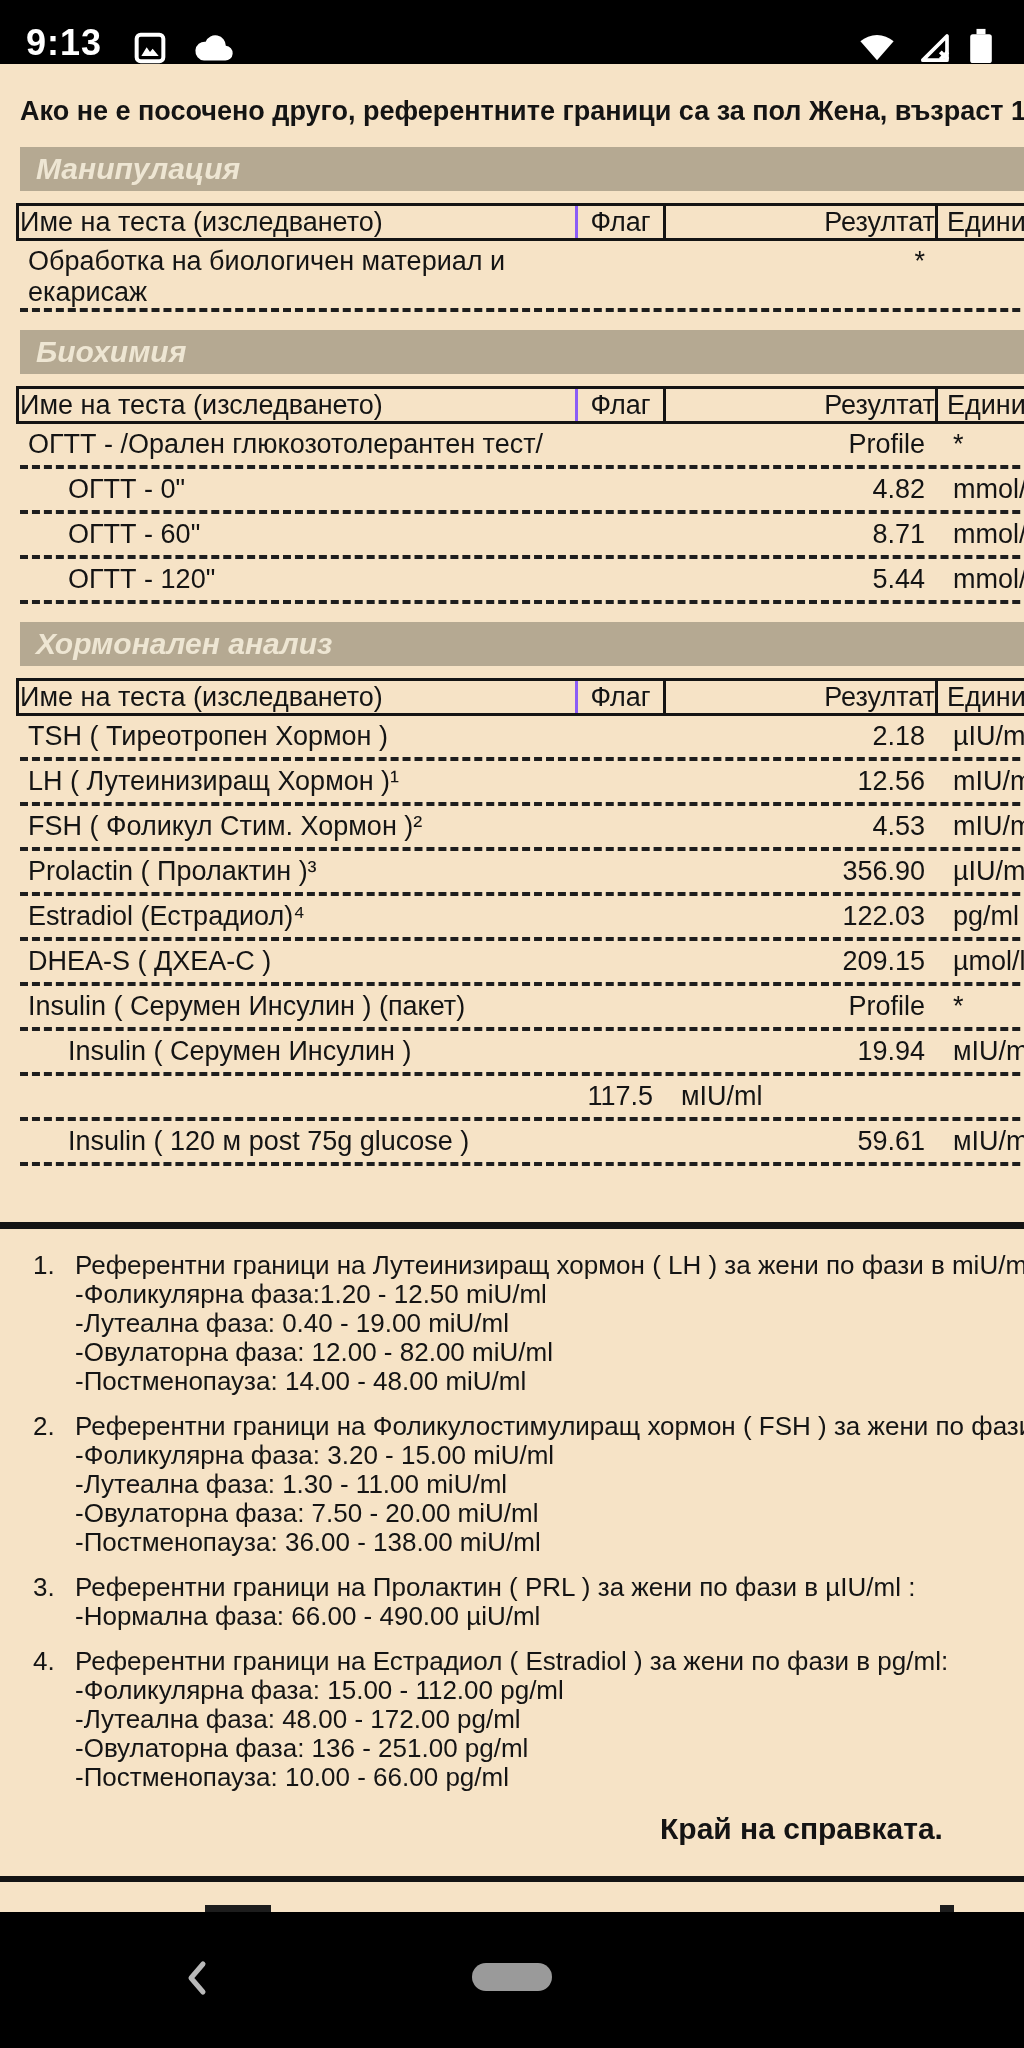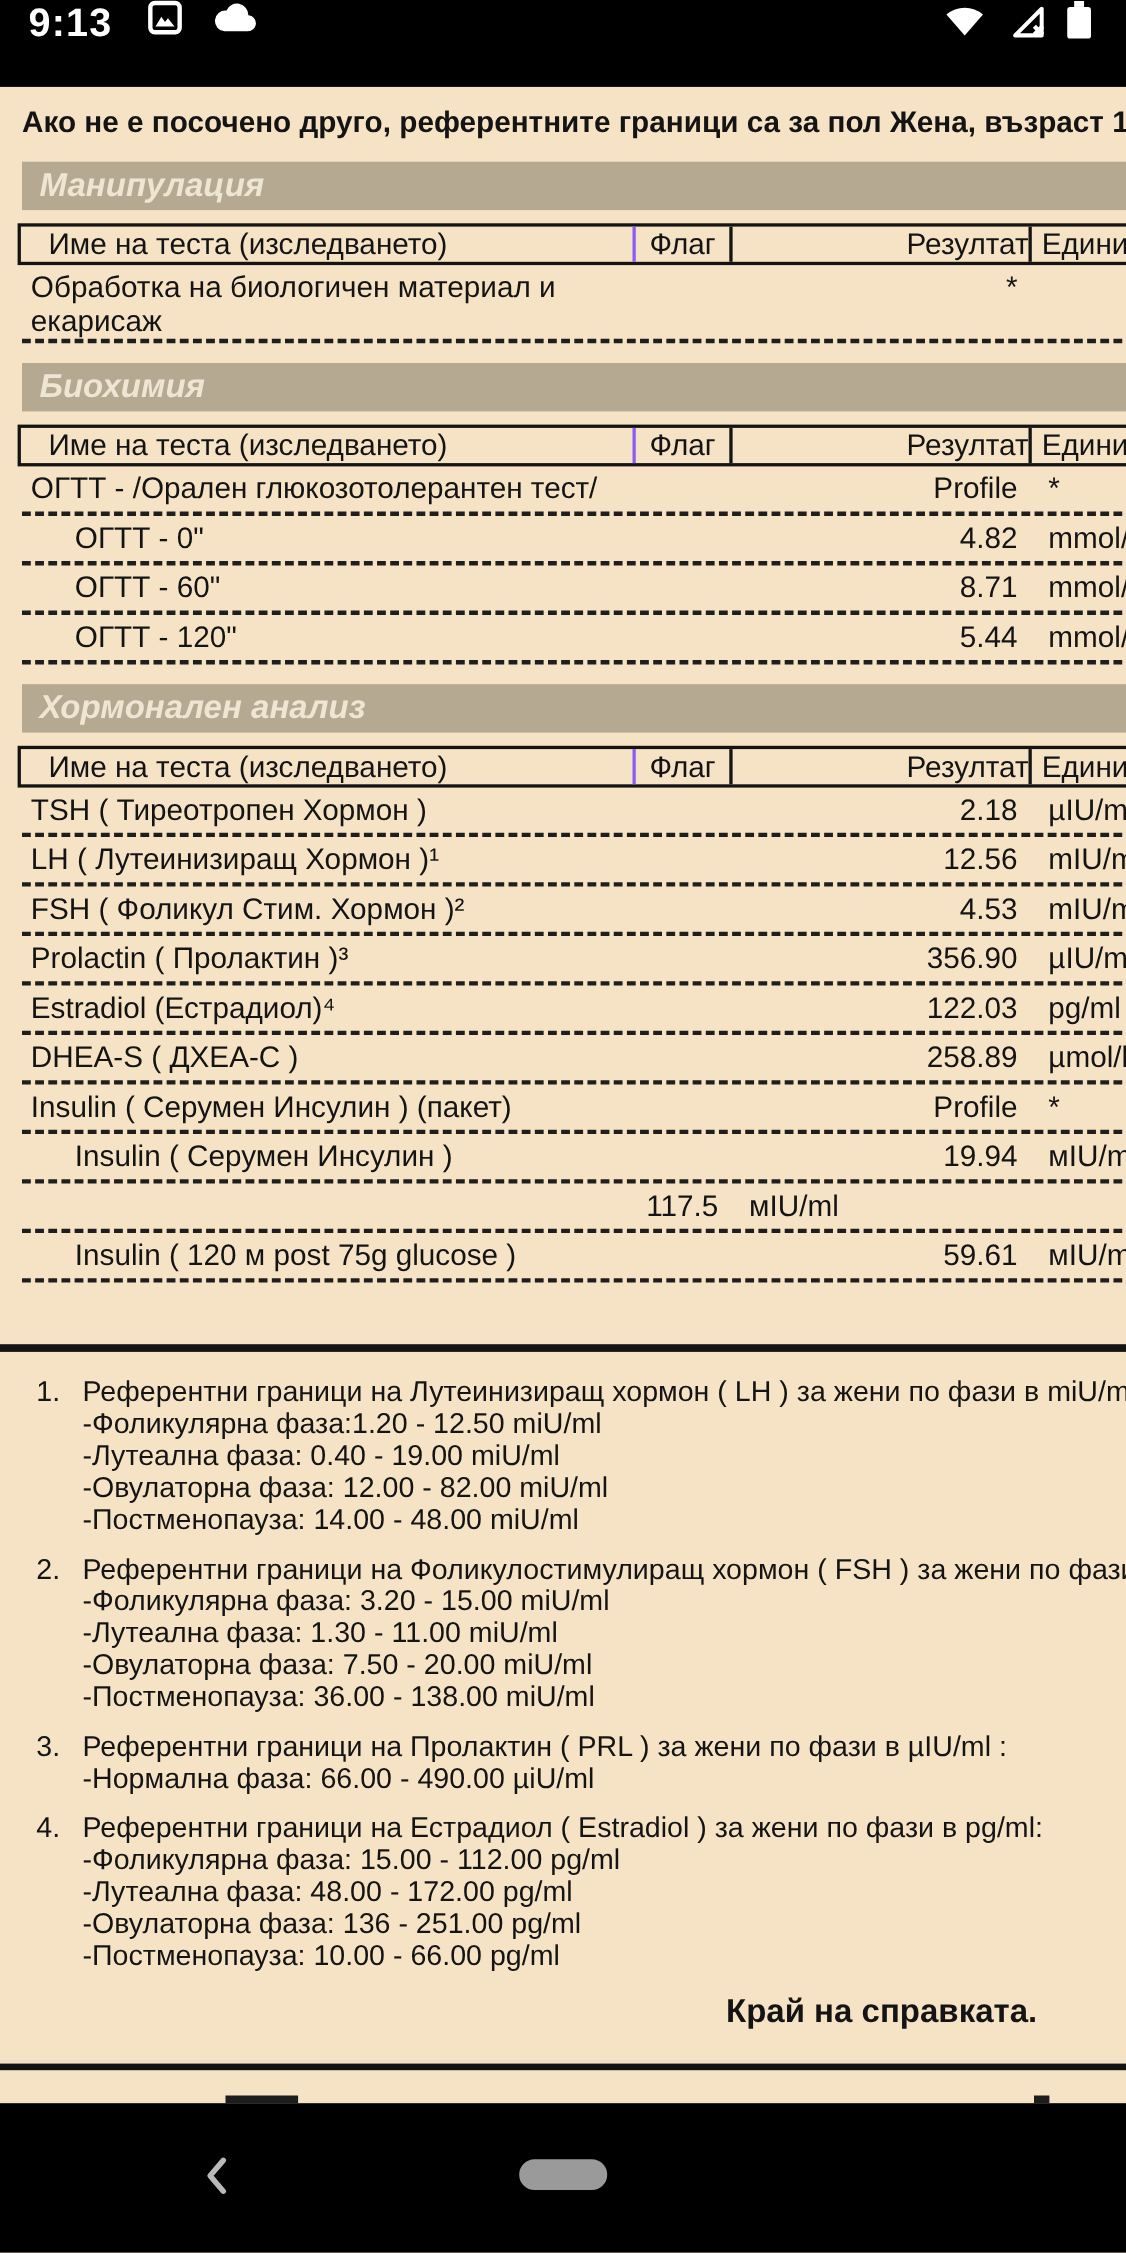--- a/index.html
+++ b/index.html
@@ -3,22 +3,22 @@
 <meta charset="utf-8">
 <style>
   html,body { margin:0; padding:0; background:#333; }
   .screen {
     position:relative; width:1024px; height:2048px; overflow:hidden;
     background:#f6e3c6; font-family:"Liberation Sans","DejaVu Sans",sans-serif;
     color:#141414;
   }
   
   .statusbar {
-    position:absolute; top:0; left:0; width:100%; height:79px; background:#000;
-    display:flex; align-items:flex-start;
+    position:absolute; top:0; left:0; width:100%; height:64px; background:#000;
+    display:flex; align-items:flex-end;
   }
   .sb-time { color:#fff; font-size:36px; font-weight:bold; margin-left:26px; letter-spacing:1px; }
   .sb-left-icons { display:flex; align-items:center; gap:26px; margin-left:32px; }
   .sb-right-icons { display:flex; align-items:center; gap:16px; margin-left:auto; margin-right:30px; }
   .sb-icon { display:block; }
   
   .doc { position:absolute; top:68px; left:0; width:1024px; height:1844px; overflow:hidden; }
   .header-note {
     margin:28px 0 0 20px; font-weight:bold; font-size:27px; white-space:nowrap;
   }
@@ -27,21 +27,21 @@
     color:#eee6d3; font-style:italic; font-weight:bold; font-size:30px;
     line-height:44px; padding-left:16px; box-sizing:border-box;
   }
   .band-gap1 { margin-top:20px; }
   .table-head {
     display:grid; grid-template-columns:556px 88px 272px 140px;
     margin:12px 0 0 16px; width:1080px; height:38px; box-sizing:border-box;
     border:3px solid #141414; font-size:27px; align-items:center;
   }
   .th-cell { height:100%; display:flex; align-items:center; box-sizing:border-box; white-space:nowrap; overflow:hidden; }
-  .th-name   { padding-left:25px; }
+  .th-name   { padding-left:1px; }
   .th-flag   { border-left:3px solid #8b5cf6; justify-content:center; }
   .th-result { border-left:3px solid #141414; justify-content:flex-end; padding-right:0; }
   .th-units  { border-left:3px solid #141414; padding-left:9px; overflow:visible; }
   .t-row {
     display:grid; grid-template-columns:555px 88px 272px 160px;
     margin-left:20px; width:1060px; box-sizing:border-box;
     border-bottom:4px dashed #1e1e1e; font-size:27px;
     min-height:45px; padding-top:5px; align-items:start;
   }
   .t-row .cell-name   { padding-left:8px; line-height:31px; }
@@ -184,21 +184,21 @@
         </div>
         <div class="t-row">
           <div class="cell-name">Estradiol  (Естрадиол)⁴</div>
           <div class="cell-flag"></div>
           <div class="cell-result">122.03</div>
           <div class="cell-units">pg/ml</div>
         </div>
         <div class="t-row">
           <div class="cell-name">DHEA-S ( ДХЕА-С )</div>
           <div class="cell-flag"></div>
-          <div class="cell-result">258.89</div>
+          <div class="cell-result">209.15</div>
           <div class="cell-units">µmol/l</div>
         </div>
         <div class="t-row">
           <div class="cell-name">Insulin ( Серумен Инсулин ) (пакет)</div>
           <div class="cell-flag"></div>
           <div class="cell-result">Profile</div>
           <div class="cell-units">*</div>
         </div>
         <div class="t-row indented">
           <div class="cell-name">Insulin ( Серумен Инсулин )</div>

